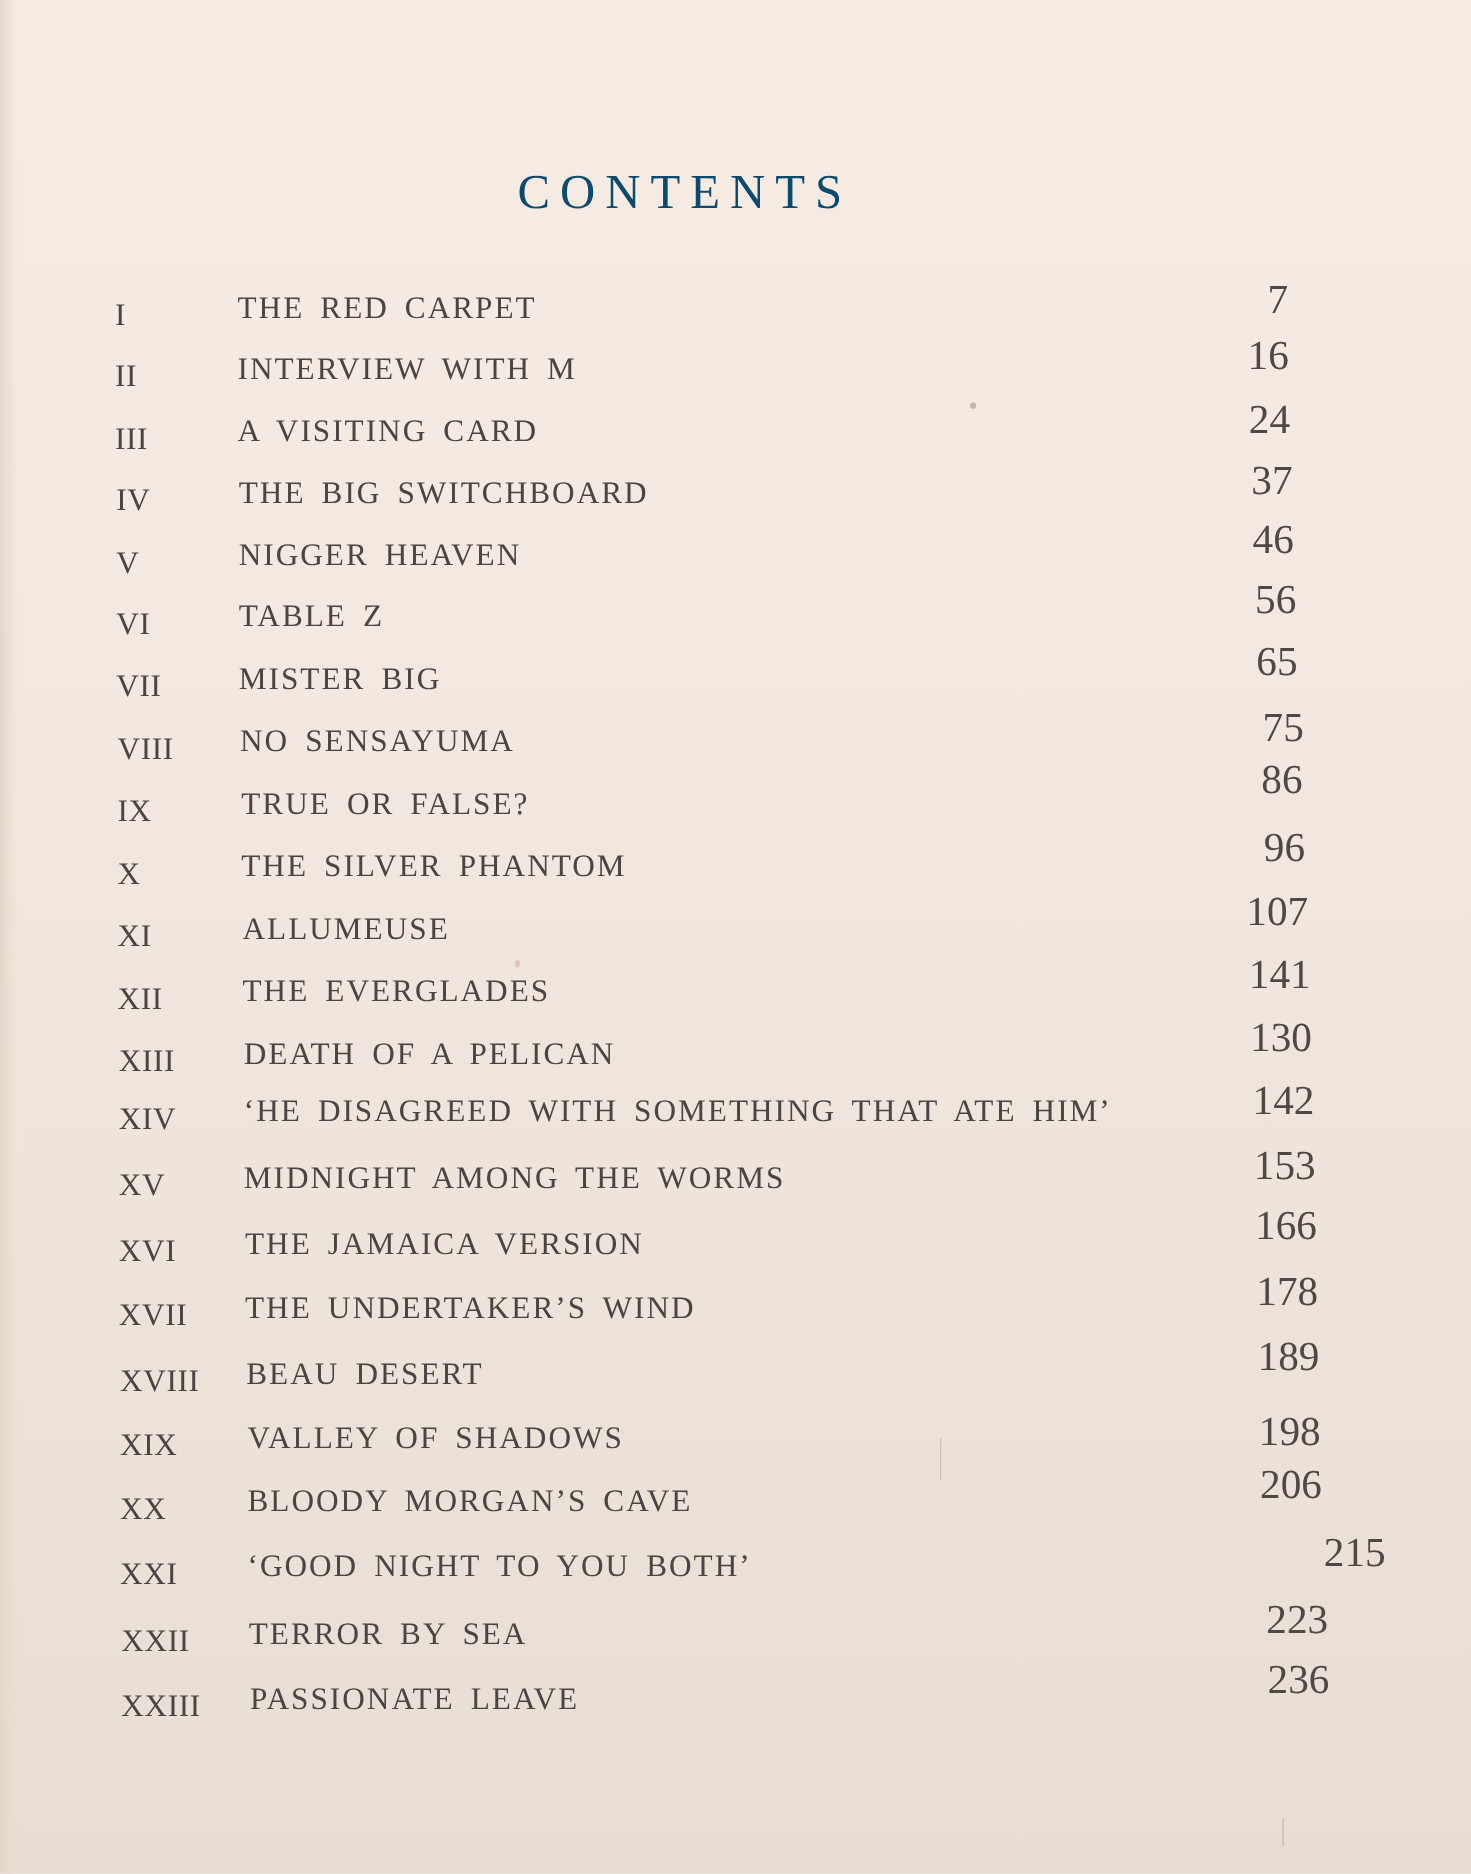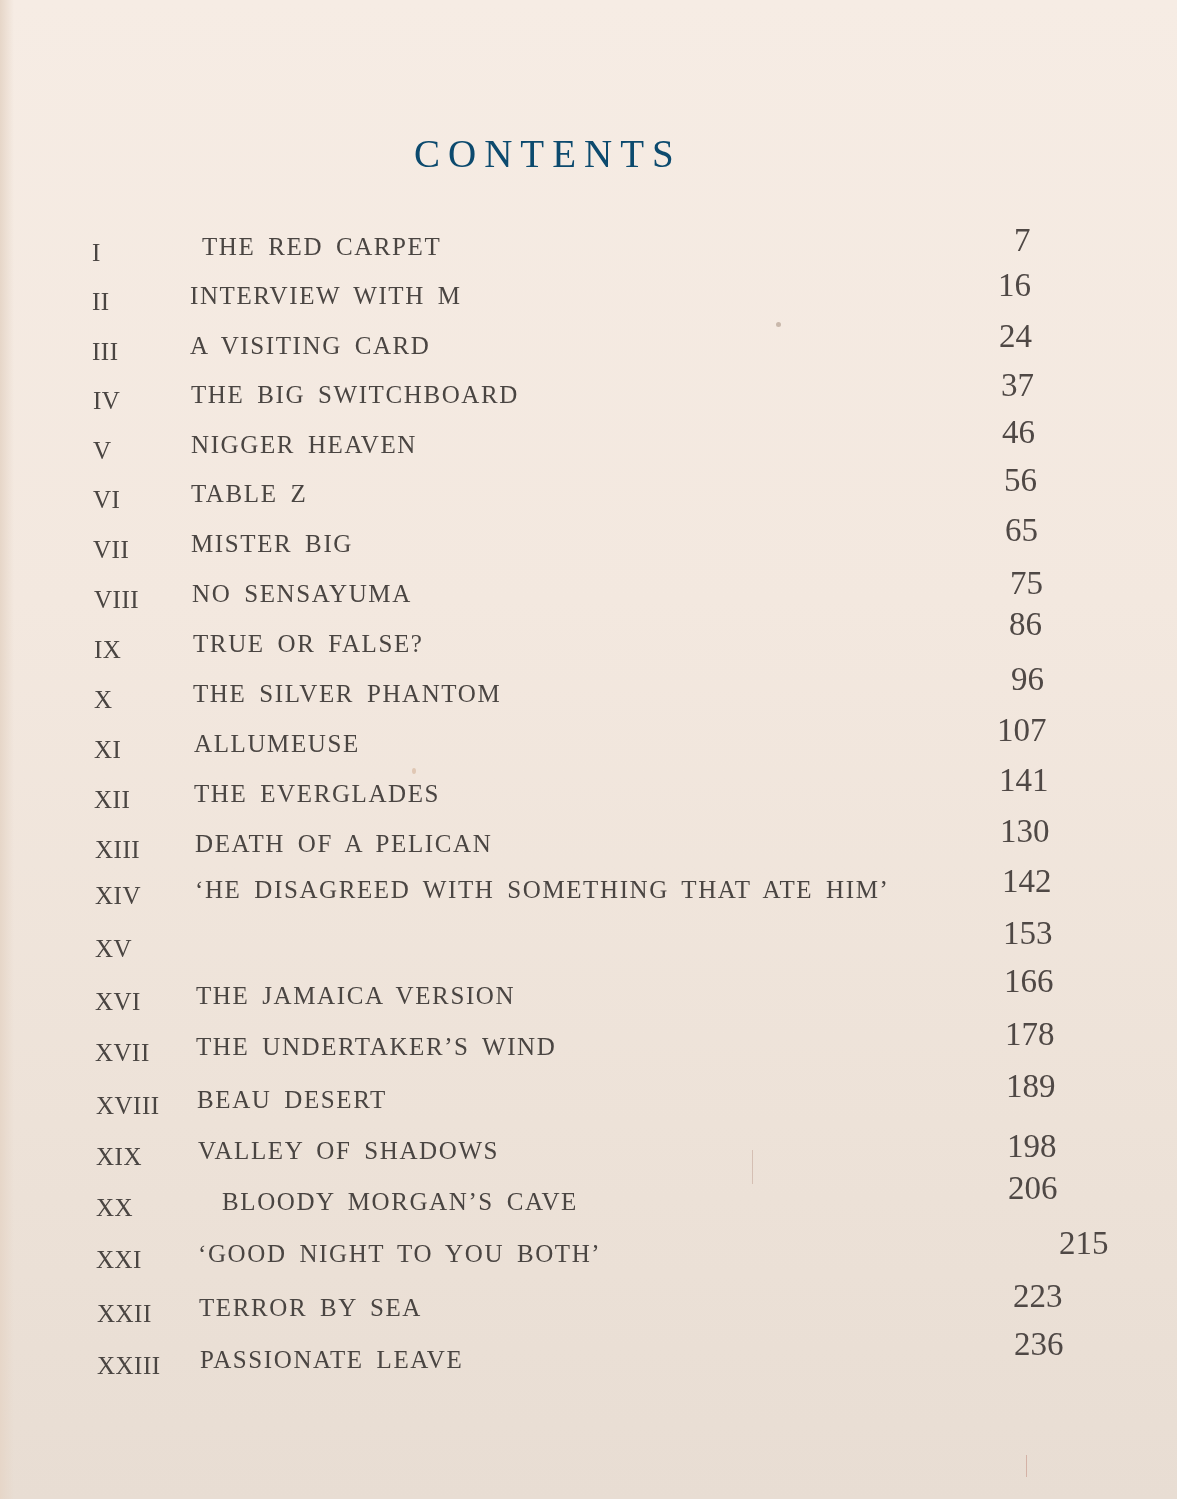--- a/index.html
+++ b/index.html
@@ -82,21 +82,21 @@
 <div class="speck" style="left:412px; top:768px; width:4px; height:6px; background:#e0c7b4;"></div>
 <div class="hairline" style="left:752px; top:1150px; height:34px;"></div>
 <div class="hairline" style="left:1026px; top:1455px; height:22px; background:#d4b2a6;"></div>
 
 <h1 class="title">CONTENTS</h1>
 
 <div>
 
   <div class="toc-row" style="left:92px; top:234px;">
     <span class="chap-num">I</span>
-    <span class="chap-title" style="left:110px;">THE RED CARPET</span>
+    <span class="chap-title" style="left:98px;">THE RED CARPET</span>
     <span class="page-num" style="left:922px; top:-10px;">7</span>
   </div>
 
   <div class="toc-row" style="left:92px; top:283px;">
     <span class="chap-num">II</span>
     <span class="chap-title" style="left:98px;">INTERVIEW WITH M</span>
     <span class="page-num" style="left:906px; top:-14px;">16</span>
   </div>
 
   <div class="toc-row" style="left:92px; top:333px;">
@@ -166,20 +166,21 @@
   </div>
 
   <div class="toc-row" style="left:95px; top:877px;">
     <span class="chap-num">XIV</span>
     <span class="chap-title" style="left:100px;">‘HE DISAGREED WITH SOMETHING THAT ATE HIM’</span>
     <span class="page-num" style="left:907px; top:-12px;">142</span>
   </div>
 
   <div class="toc-row" style="left:95px; top:930px;">
     <span class="chap-num">XV</span>
+    <span class="chap-title" style="left:100px;">MIDNIGHT AMONG THE WORMS</span>
     <span class="page-num" style="left:908px; top:-13px;">153</span>
   </div>
 
   <div class="toc-row" style="left:95px; top:983px;">
     <span class="chap-num">XVI</span>
     <span class="chap-title" style="left:101px;">THE JAMAICA VERSION</span>
     <span class="page-num" style="left:909px; top:-18px;">166</span>
   </div>
 
   <div class="toc-row" style="left:95px; top:1034px;">
@@ -195,21 +196,21 @@
   </div>
 
   <div class="toc-row" style="left:96px; top:1138px;">
     <span class="chap-num">XIX</span>
     <span class="chap-title" style="left:102px;">VALLEY OF SHADOWS</span>
     <span class="page-num" style="left:911px; top:-18px;margin-top:10px;">198</span>
   </div>
 
   <div class="toc-row" style="left:96px; top:1189px;">
     <span class="chap-num">XX</span>
-    <span class="chap-title" style="left:102px;margin-left:24px;">BLOODY MORGAN’S CAVE</span>
+    <span class="chap-title" style="left:102px;">BLOODY MORGAN’S CAVE</span>
     <span class="page-num" style="left:912px; top:-17px;">206</span>
   </div>
 
   <div class="toc-row" style="left:96px; top:1241px;">
     <span class="chap-num">XXI</span>
     <span class="chap-title" style="left:102px;">‘GOOD NIGHT TO YOU BOTH’</span>
     <span class="page-num" style="left:915px; top:-14px;margin-left:48px;">215</span>
   </div>
 
   <div class="toc-row" style="left:97px; top:1295px;">

